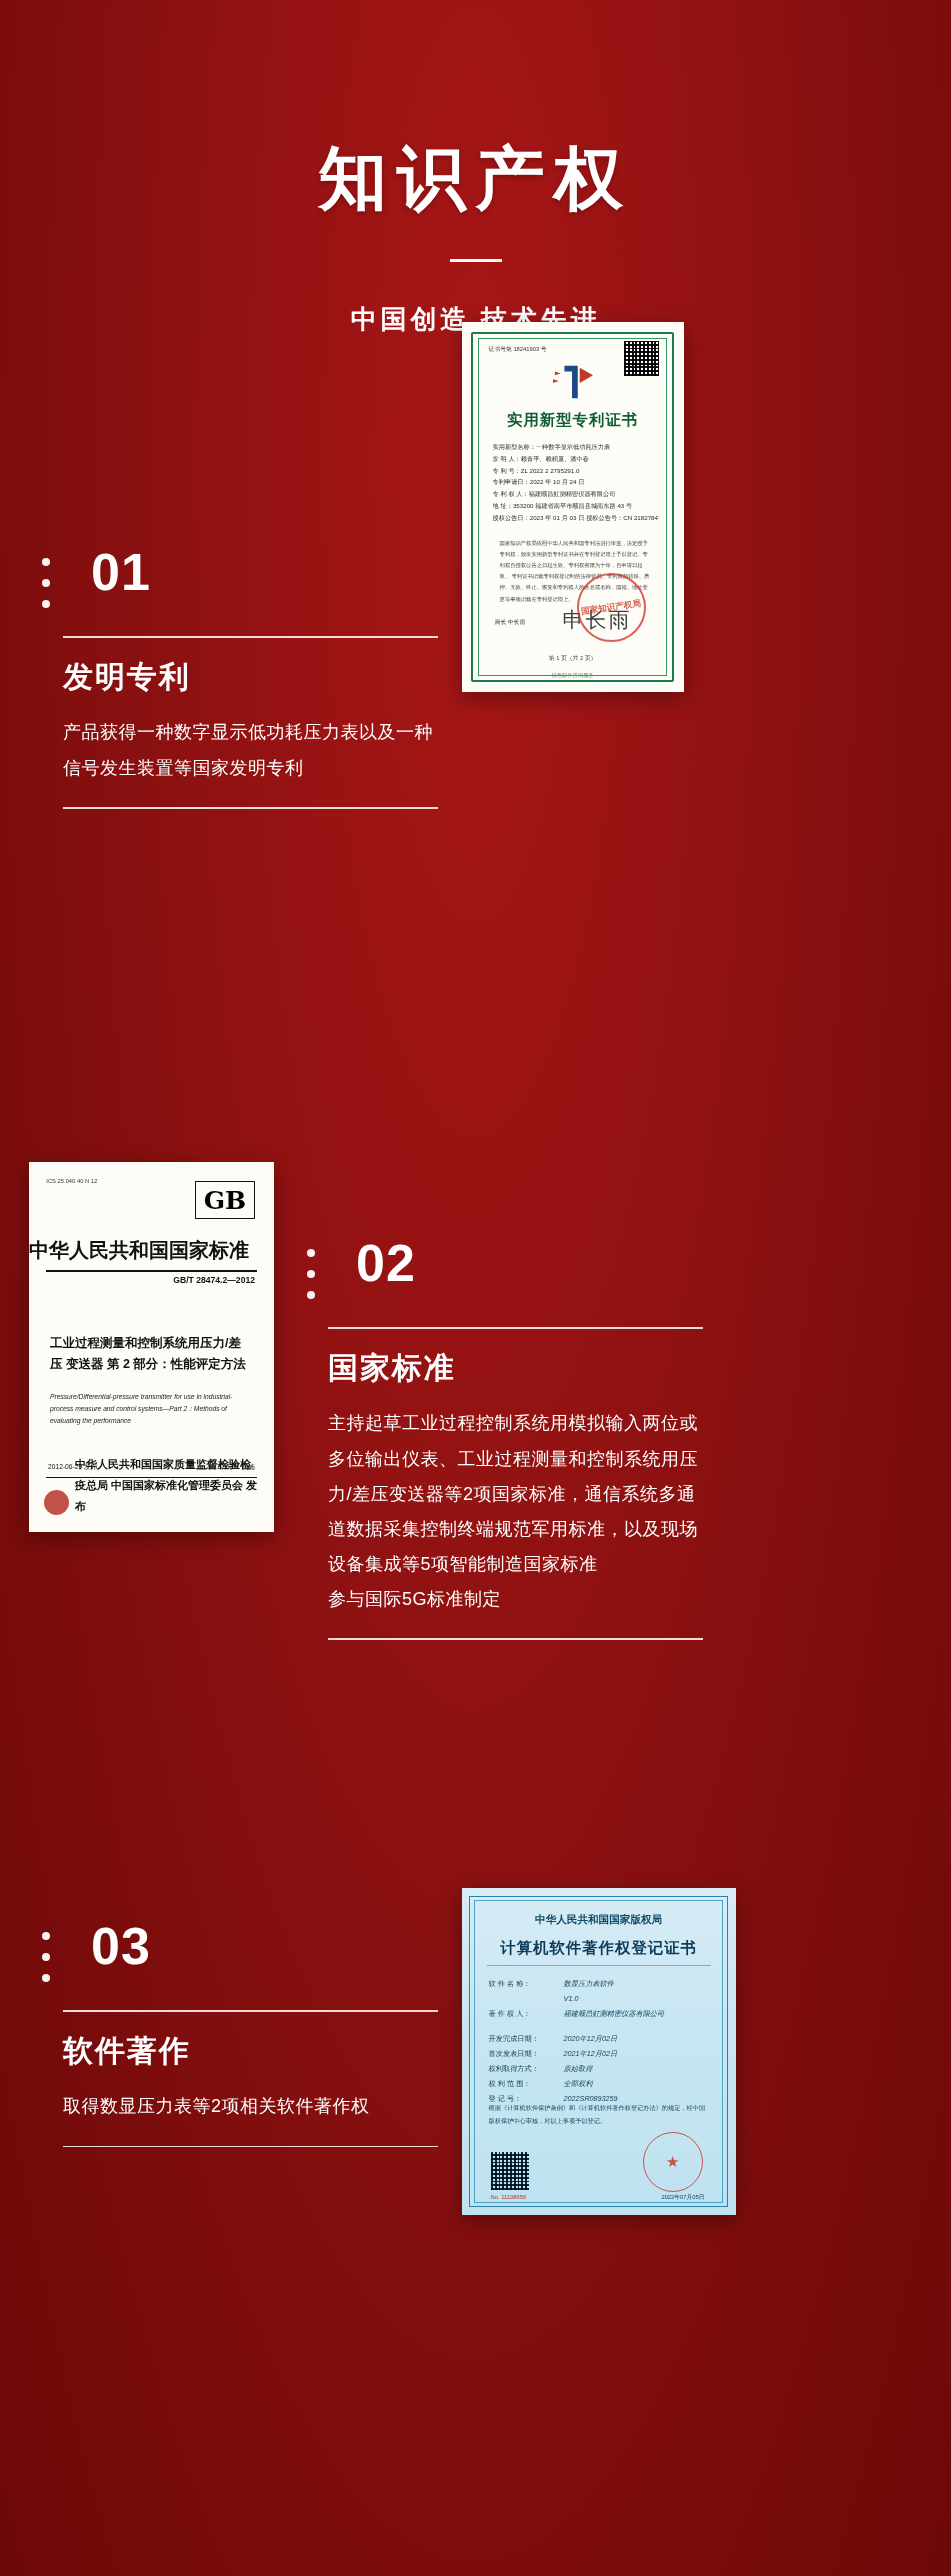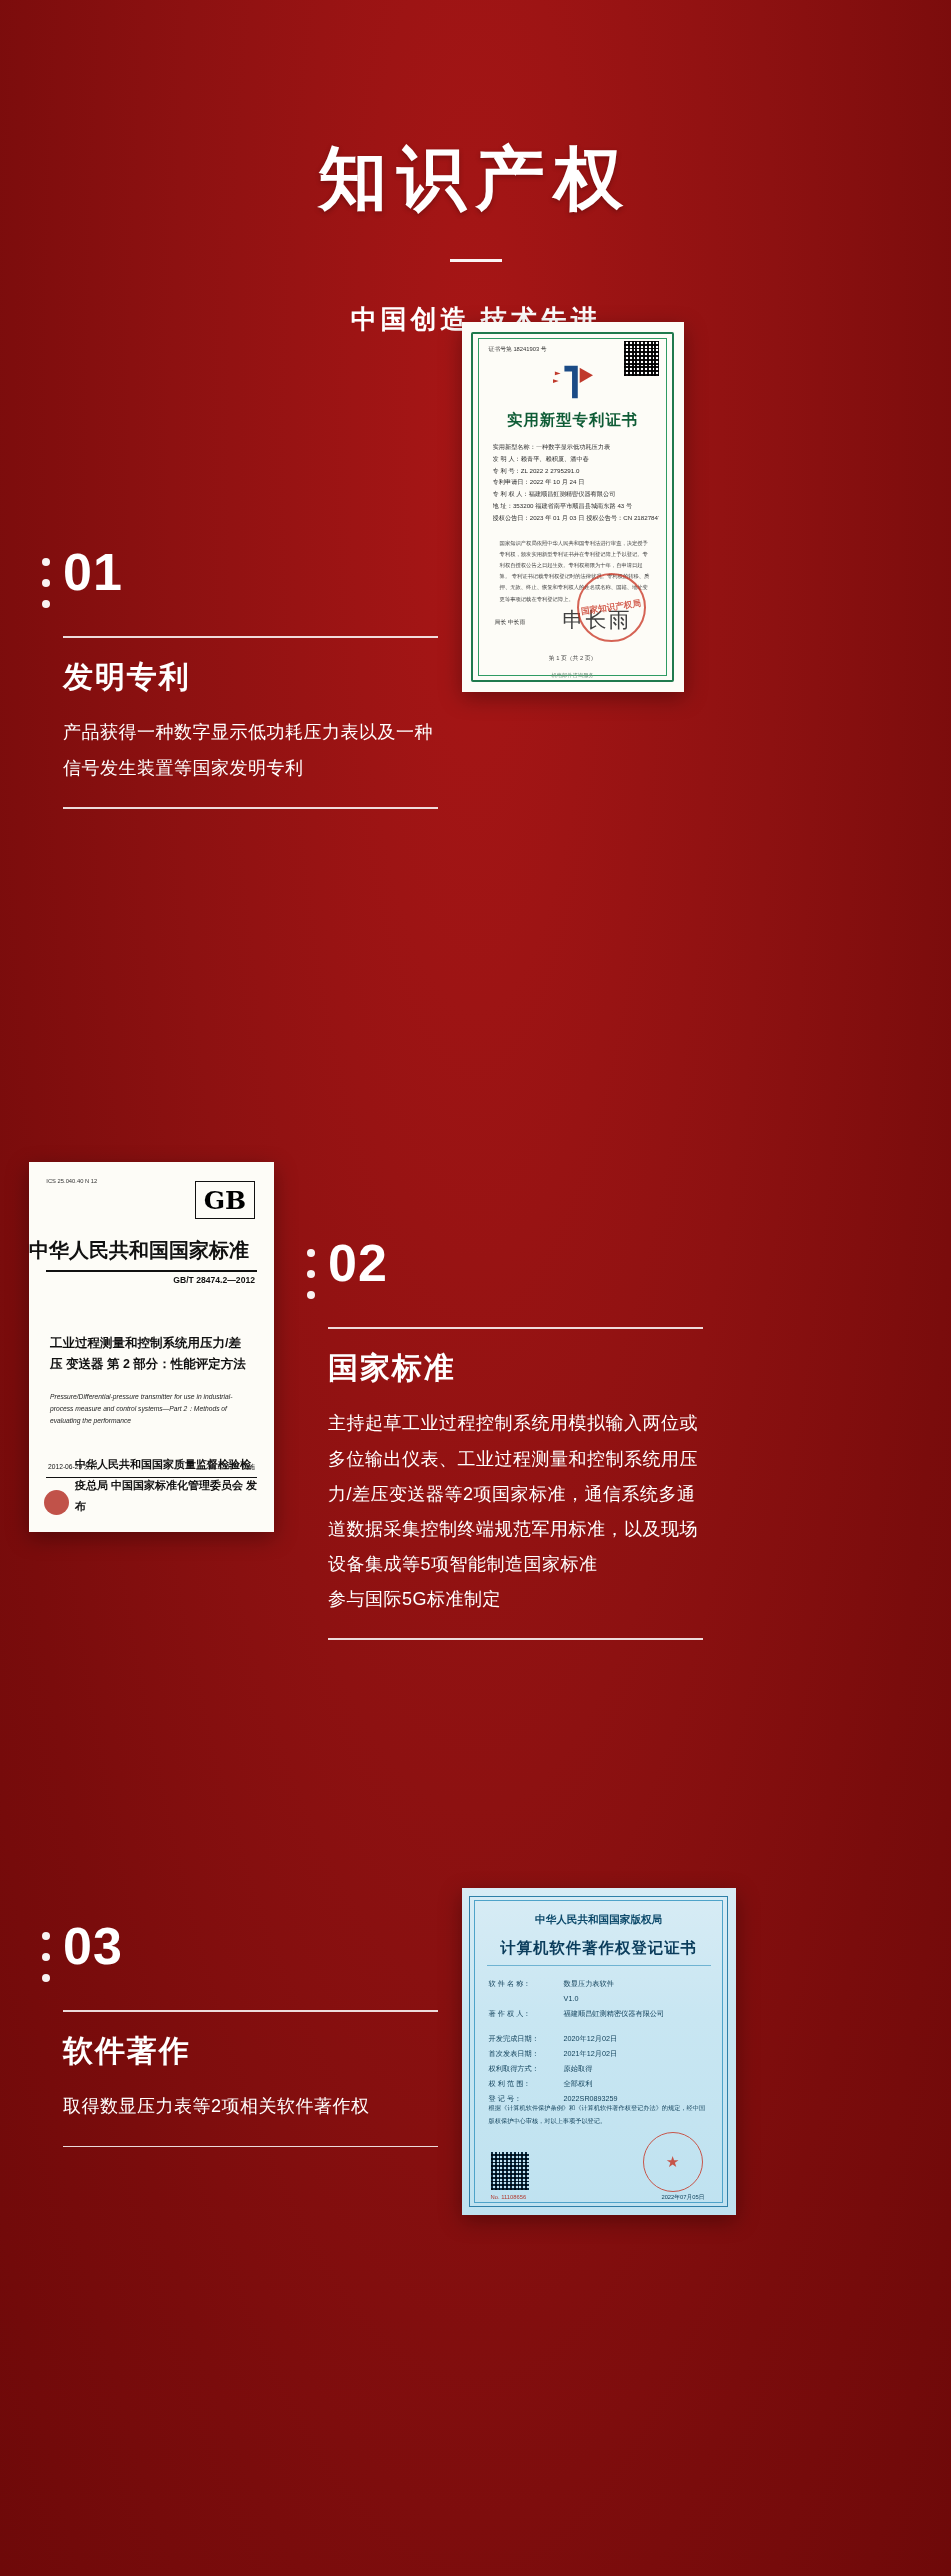--- a/index.html
+++ b/index.html
@@ -48,21 +48,21 @@
     position: absolute;
     display: flex;
   }
   .sec1 { top: 548px; left: 0; width: 951px; }
   .sec2 { top: 1239px; left: 0; width: 856px; }
   .sec3 { top: 1922px; left: 0; width: 951px; }
 
   .text-col { width: 452px; padding: 0 0 0 38px; }
   .text-col.right { padding: 0 38px 0 29px; }
 
-  .num-row { display: flex; align-items: flex-start; }
+  .num-row { display: flex; align-items: flex-start; gap: 28px; }
   .dots {
     width: 25px;
     padding-top: 9.6px;
     flex: 0 0 25px;
   }
   .dots i {
     display: block;
     width: 8.6px;
     height: 8.6px;
     border-radius: 50%;
@@ -215,21 +215,21 @@
   .c3-frame {
     position: absolute; inset: 7.7px; border: 1.9px solid #2e7fa8;
   }
   .c3-frame:after { content:""; position:absolute; inset:3.8px; border:1px solid #4ea3c9; }
   .c3-org { position: absolute; top: 25px; width: 100%; text-align: center; font-size: 10.6px; color: #0d4a6b; font-weight: bold; }
   .c3-title { position: absolute; top: 50px; width: 100%; text-align: center; font-size: 15.4px; color: #0b3d5c; font-weight: bold; letter-spacing: 1px; }
   .c3-rule { position: absolute; top: 77px; left: 25px; right: 25px; height: 1px; background: #6fb3d2; }
   .c3-rows { position: absolute; top: 88px; left: 27px; right: 27px; }
   .c3-rows .r { display: flex; font-size: 7.2px; color: #0d3d57; line-height: 2.1; }
   .c3-rows .r .k { width: 75px; flex: 0 0 75px; }
-  .c3-rows .r .v { flex: 1; }
+  .c3-rows .r .v { flex: 1; font-style: italic; }
   .c3-note {
     position: absolute; bottom: 88px; left: 27px; right: 27px;
     font-size: 6.2px; color: #0d3d57; line-height: 2;
   }
   .c3-qr {
     position: absolute; bottom: 25px; left: 29px;
     width: 38px; height: 38px;
     background:
       repeating-linear-gradient(0deg, #0b2d42 0 1.9px, #dff0f7 1.9px 3.8px),
       repeating-linear-gradient(90deg, #0b2d42 0 1.9px, #dff0f7 1.9px 3.8px);

